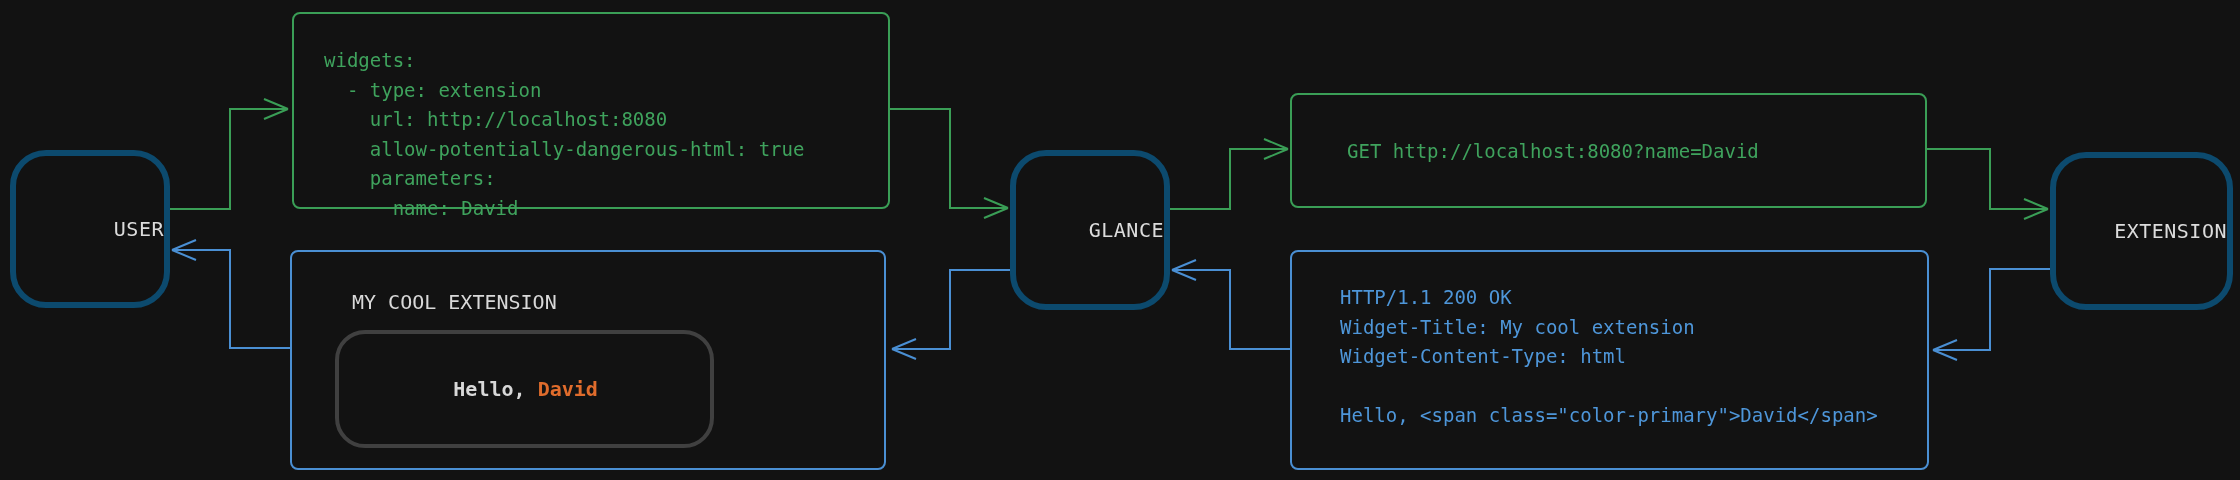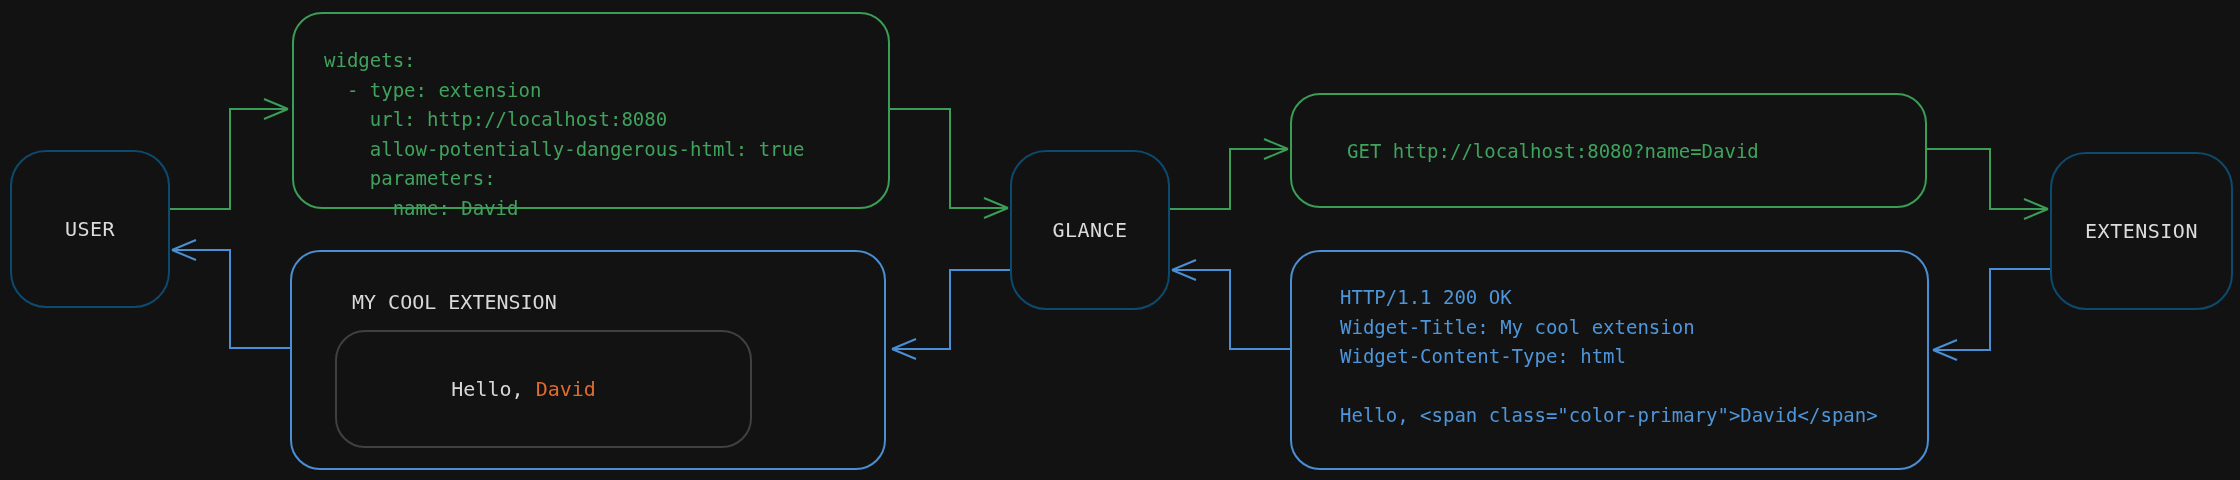--- a/index.html
+++ b/index.html
@@ -6,29 +6,29 @@
   #canvas{
     position:relative;
     width:2240px;height:480px;
     background:#121212;
     font-family:"DejaVu Sans Mono", monospace;
     overflow:hidden;
   }
   #wires{position:absolute;left:0;top:0;width:2240px;height:480px;}
   .node{
     position:absolute;
-    border:2px solid #0c4a6e;
+    border:6px solid #0c4a6e;
     border-radius:36px;
-    display:flex;align-items:center;justify-content:center;
+    display:flex;align-items:center;justify-content:flex-end;
     box-sizing:border-box;
     color:#dcdcdc;font-size:20px;letter-spacing:0.5px;
   }
   .codebox{
     position:absolute;
-    border-radius:30px;
+    border-radius:8px;
     box-sizing:border-box;
   }
   .codebox.green{border:2px solid #3a9e56;}
   .codebox.blue{border:2px solid #4a8fd3;}
   .code-lines{position:absolute;}
   .code-line{
     height:29.5px;line-height:29.5px;
     white-space:pre;
     font-size:19px;
   }
@@ -38,24 +38,24 @@
     position:absolute;left:55px;top:0;height:100%;
     display:flex;align-items:center;
     font-size:19px;white-space:pre;
   }
   .widget-title{
     position:absolute;left:60px;top:38px;
     color:#d9d9d9;font-size:20px;white-space:pre;text-align:center;
   }
   .widget-inner{
     position:absolute;left:43px;top:78px;
-    width:417px;height:118px;
-    border:2px solid #404040;border-radius:30px;
+    width:379px;height:118px;
+    border:4px solid #404040;border-radius:30px;
     box-sizing:border-box;
-    display:flex;align-items:center;
+    display:flex;align-items:center;font-weight:bold;
   }
   .greeting{
     padding-left:18px;
     font-size:20px;white-space:pre;
     color:#d8d8d8;
   }
   .greeting .name{color:#e06c2c;}
 </style>
 </head>
 <body>

